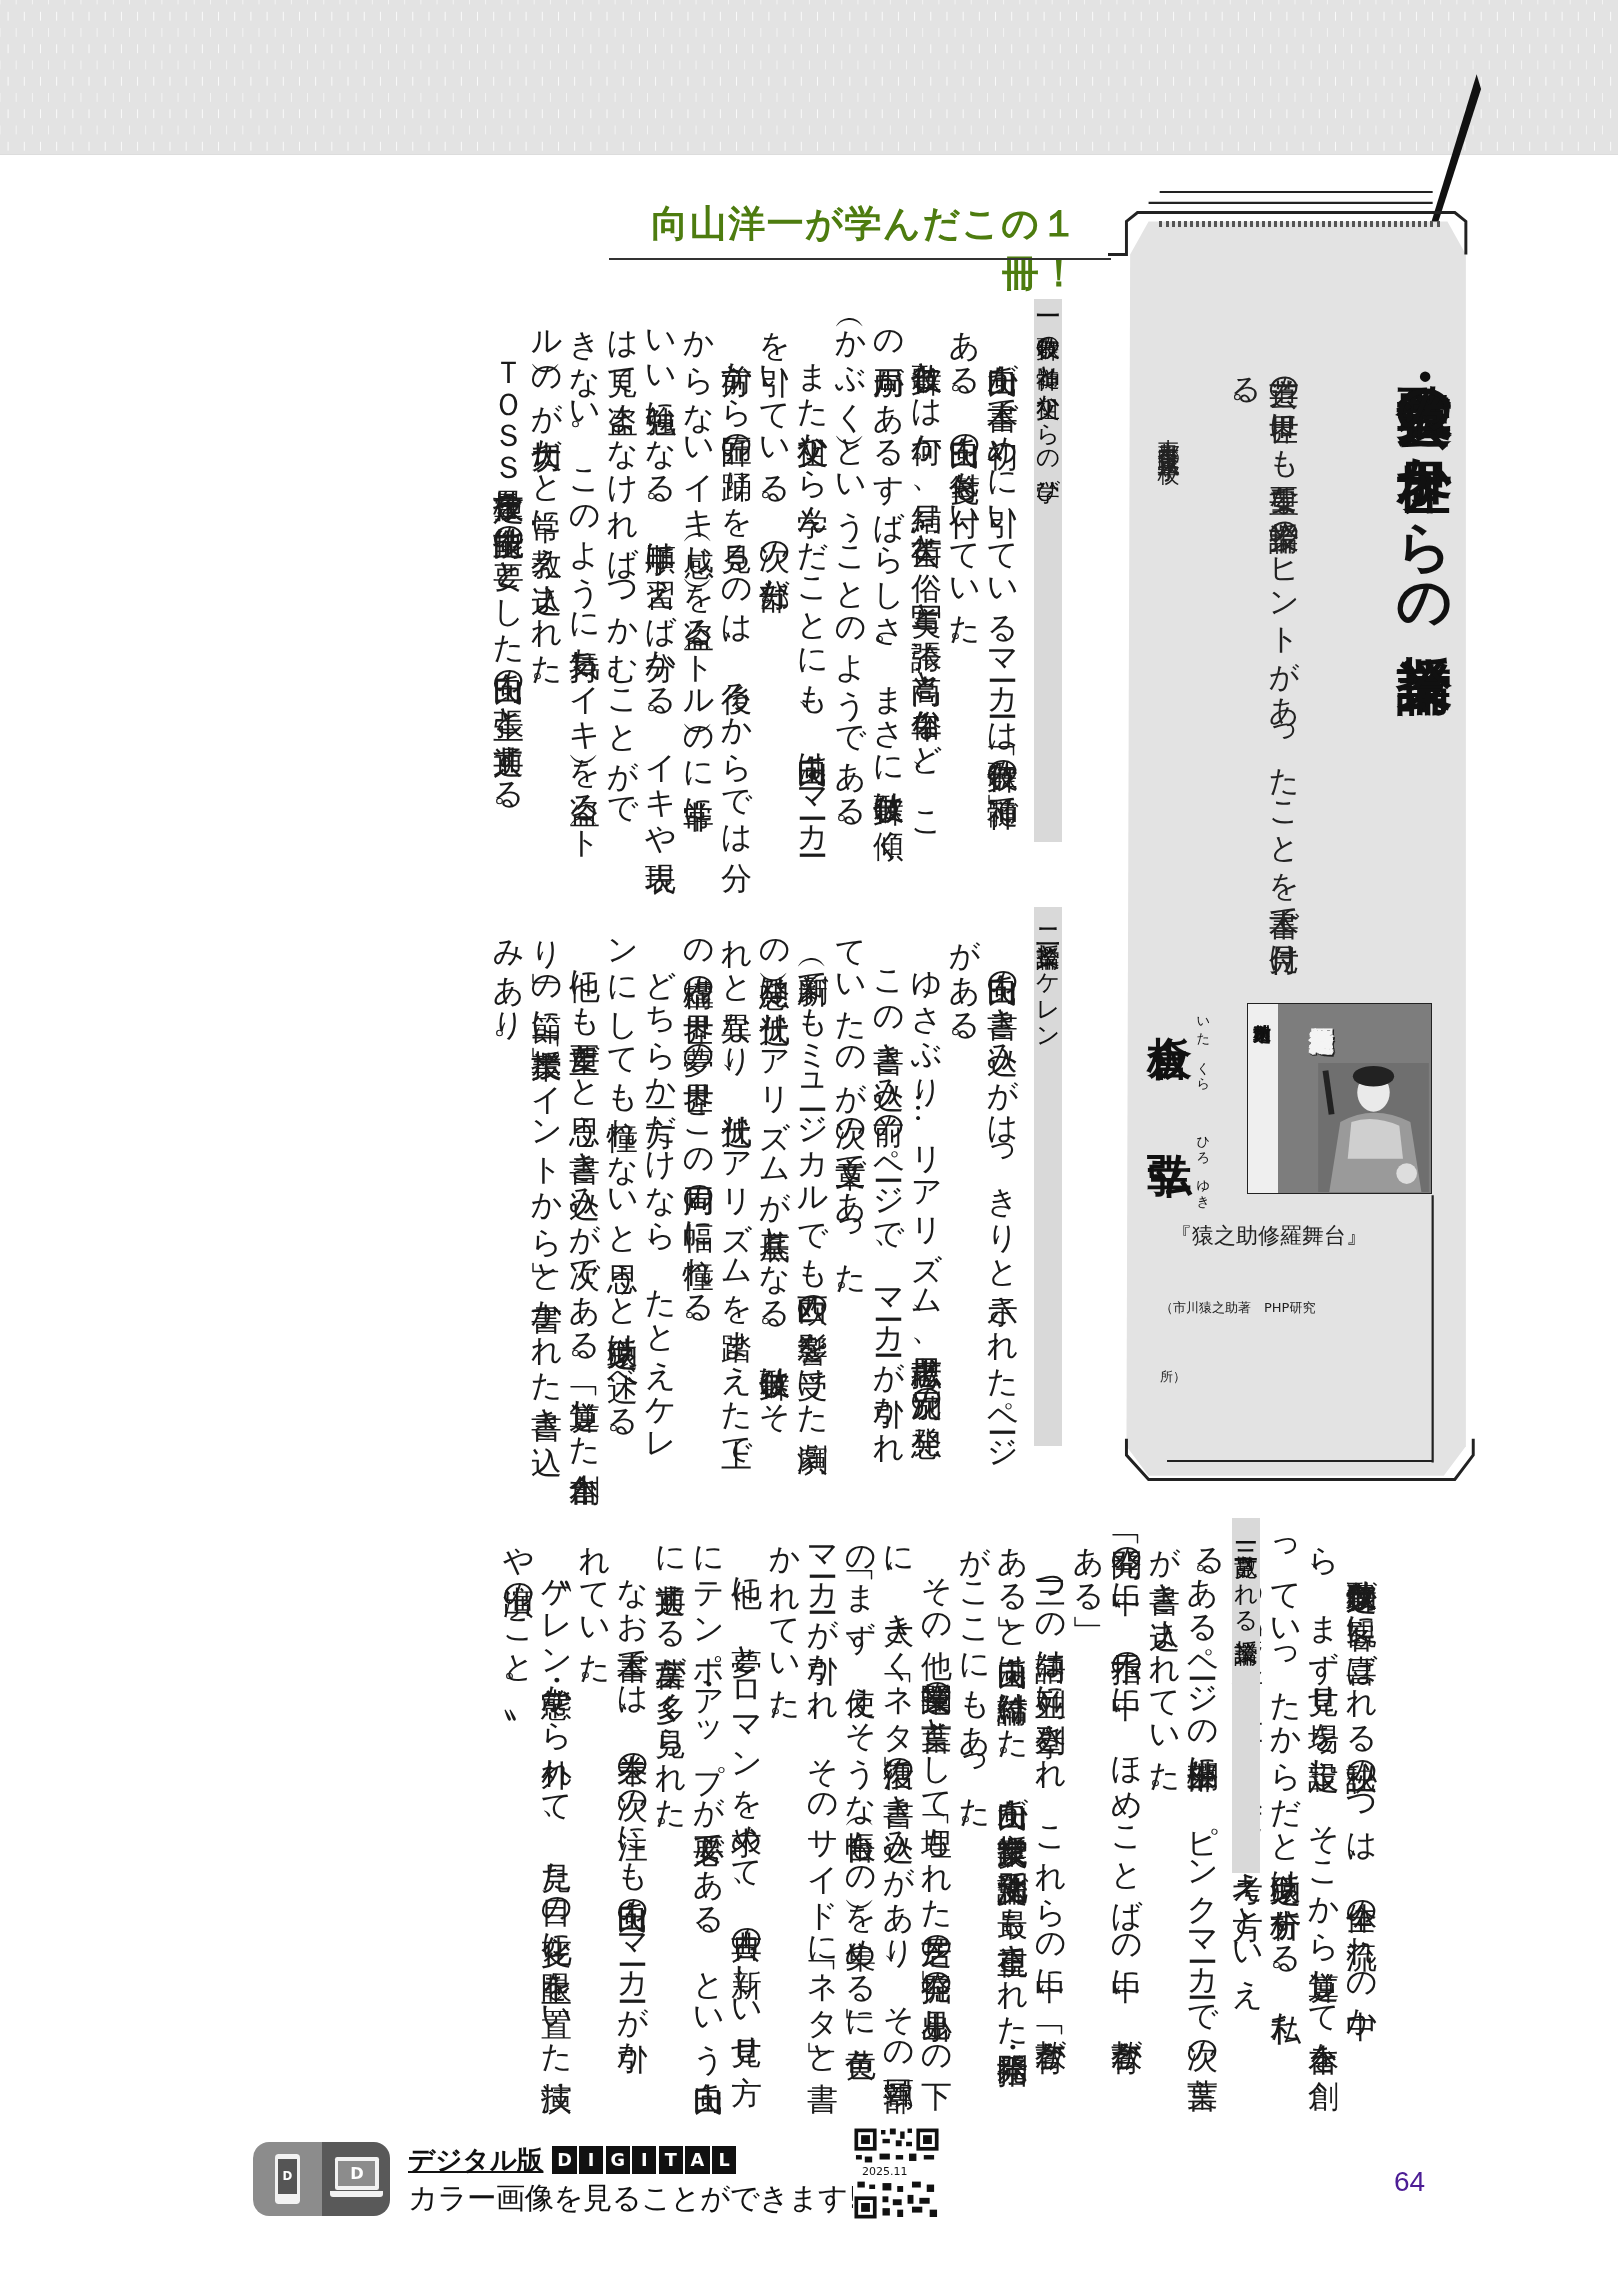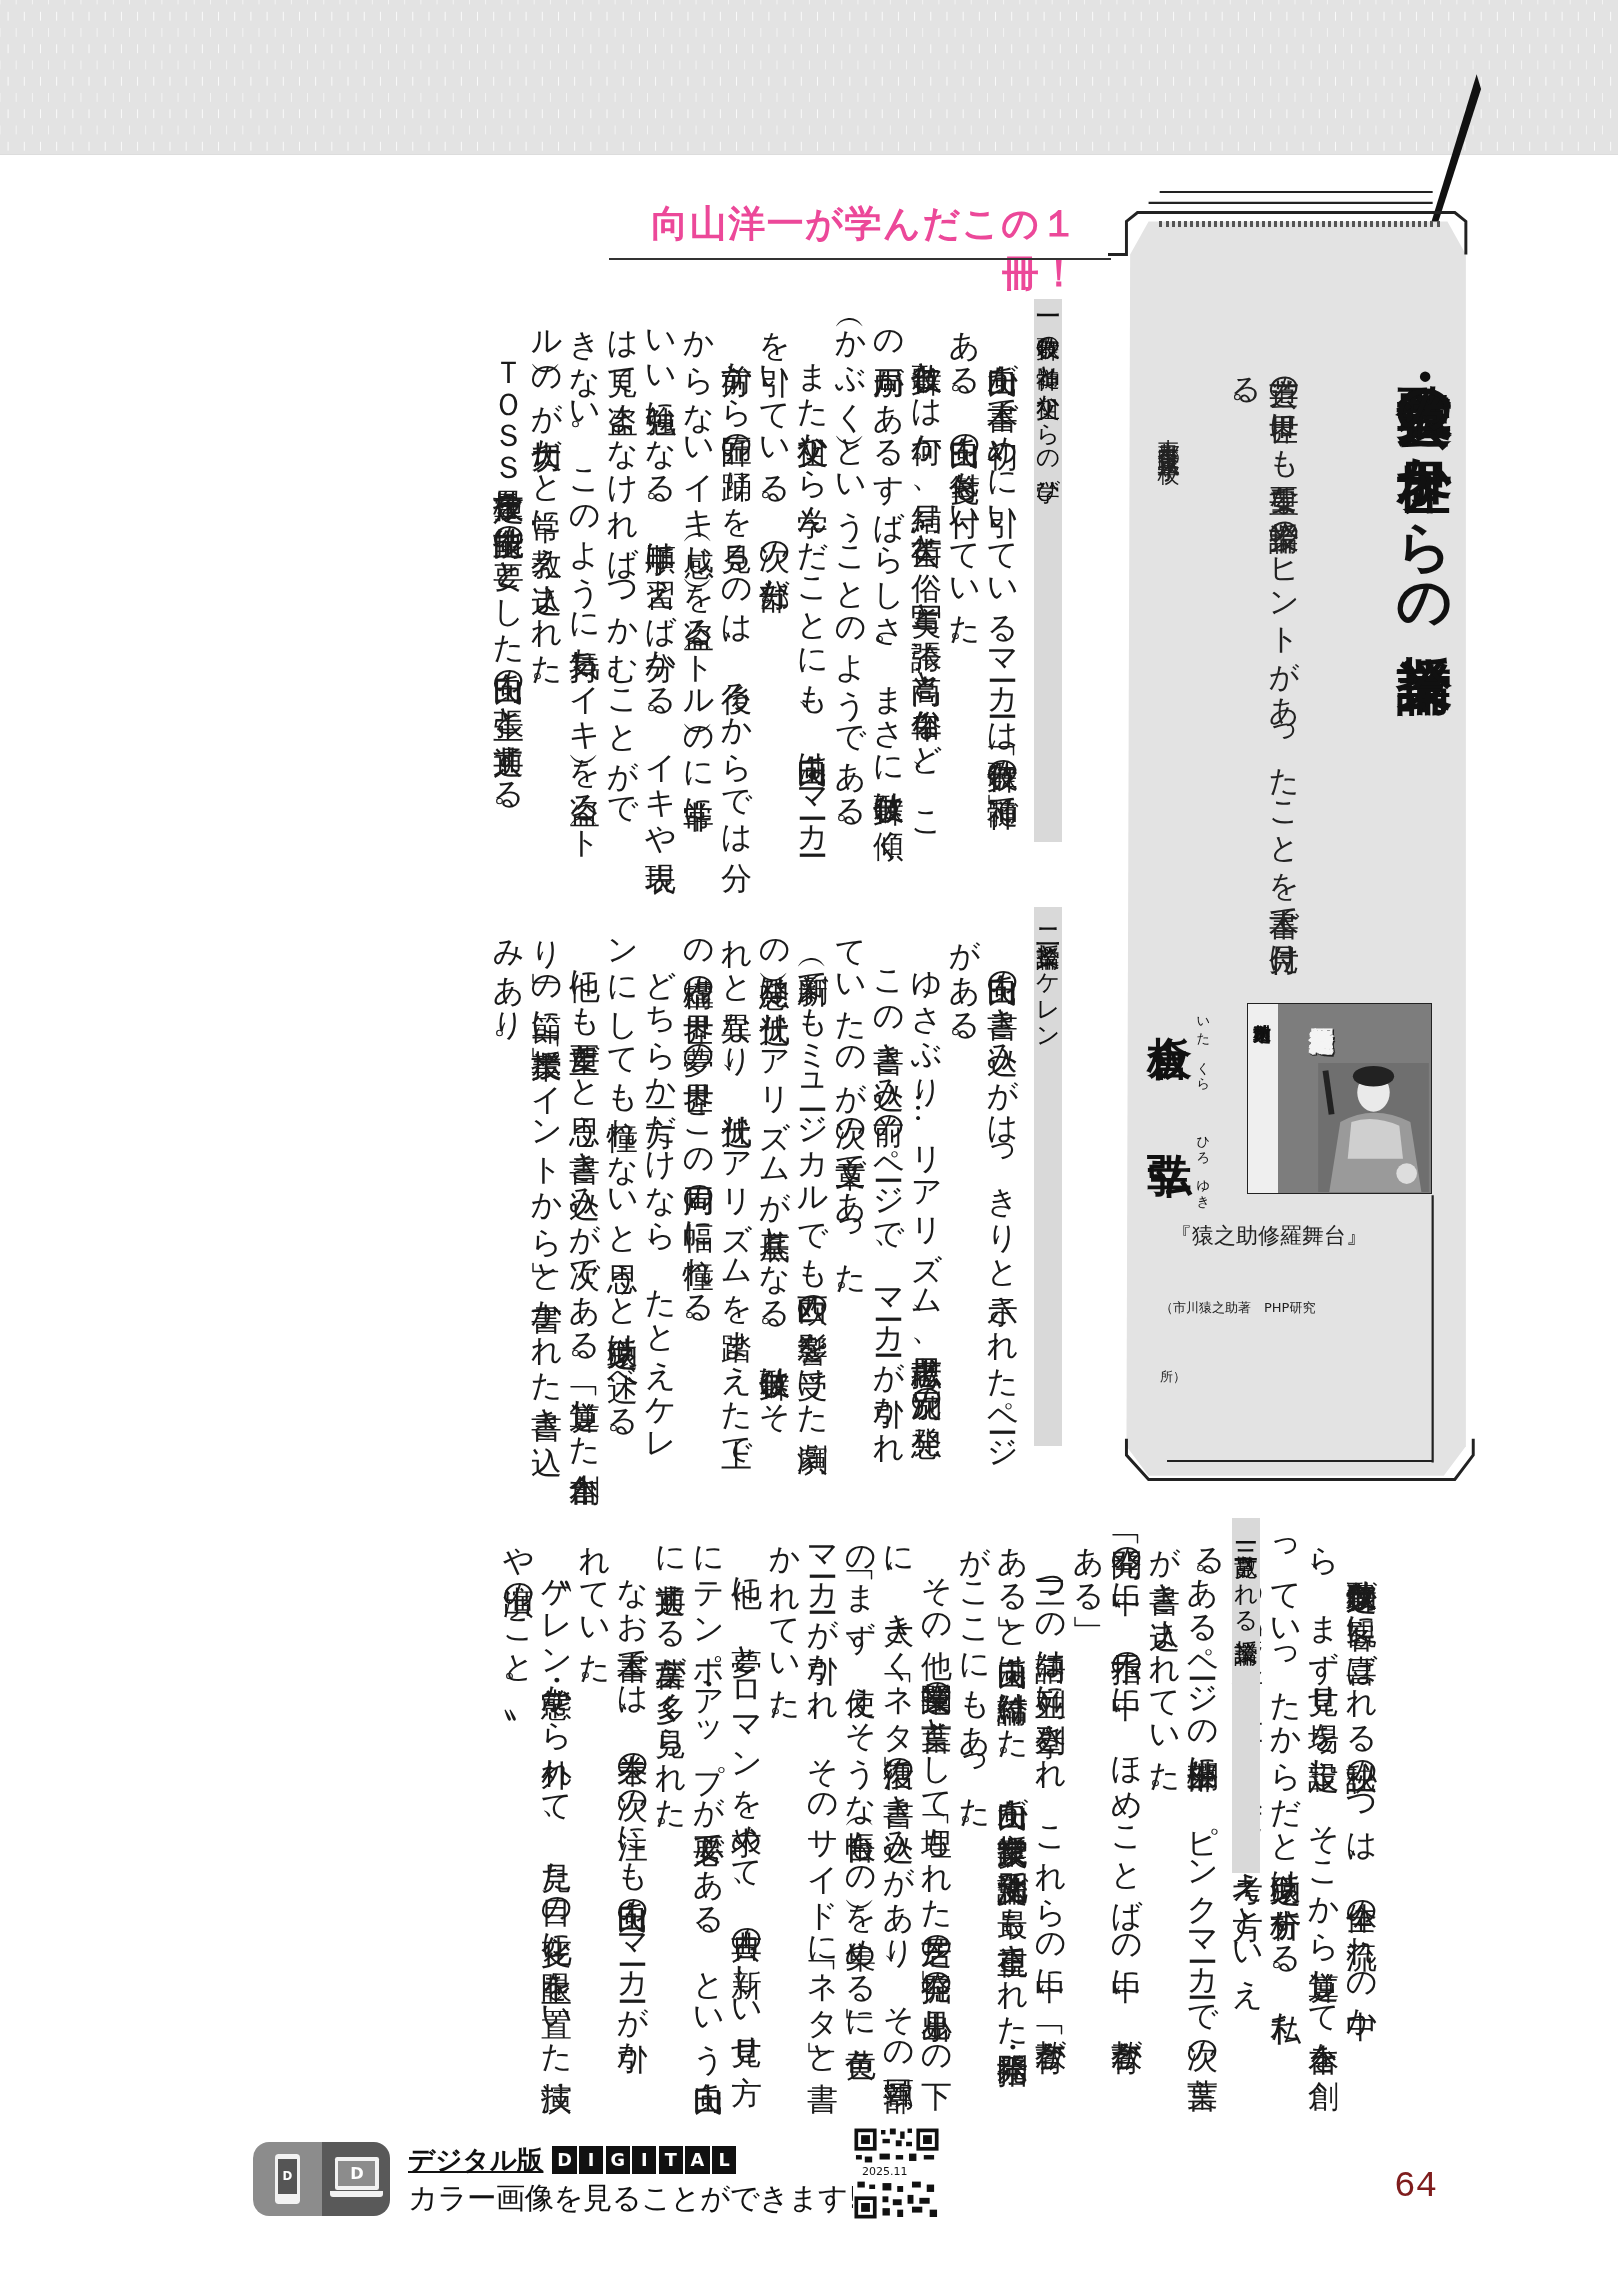--- a/index.html
+++ b/index.html
@@ -20,21 +20,21 @@
 
   
   .brush {
     position: absolute; left: 1403px; top: 74px; width: 81px; height: 170px;
   }
 
   
   .header-title {
     position: absolute; left: 606px; top: 199px; width: 473px;
     font-family: "DejaVu Sans", "Liberation Sans", sans-serif;
-    font-weight: bold; font-size: 37px; letter-spacing: 1.5px; color: #ec4899;
+    font-weight: bold; font-size: 37px; letter-spacing: 1.5px; color: #4d7c0f;
     text-align: right;
   }
   .header-rule {
     position: absolute; left: 609px; top: 258px; width: 502px; height: 2.2px; background: #333;
   }
 
   
   .book-box {
     position: absolute; left: 1108px; top: 191px; width: 380px; height: 1293px;
   }
@@ -146,21 +146,21 @@
     position: absolute; left: 155px; top: 47px; font-family: "DejaVu Sans", sans-serif;
     font-size: 29.5px; color: #111; letter-spacing: -0.7px;
   }
   .qr {
     position: absolute; left: 853px; top: 2127px; width: 87px; height: 93px;
   }
   .qr .stamp {
     position: absolute; left: 7.4px; top: 38px; background: #fff; font-size: 11px; padding: 0 1.5px; font-family: "DejaVu Sans", sans-serif; color: #111;
   }
   .page-num {
-    position: absolute; left: 1394px; top: 2166px; font-size: 36px; color: #7f1d1d; font-family: Liberation Mono, monospace;
+    position: absolute; left: 1394px; top: 2166px; font-size: 28px; color: #4c1d95; font-family: Liberation Sans, sans-serif;
   }
 </style>
 </head>
 <body>
 
 <div class="top-band"></div>
 
 <svg class="brush" viewBox="0 0 110 230">
   <path d="M100 0 L106 20 L40 225 L32 228 L34 215 Z" fill="#111"></path>
 </svg>

